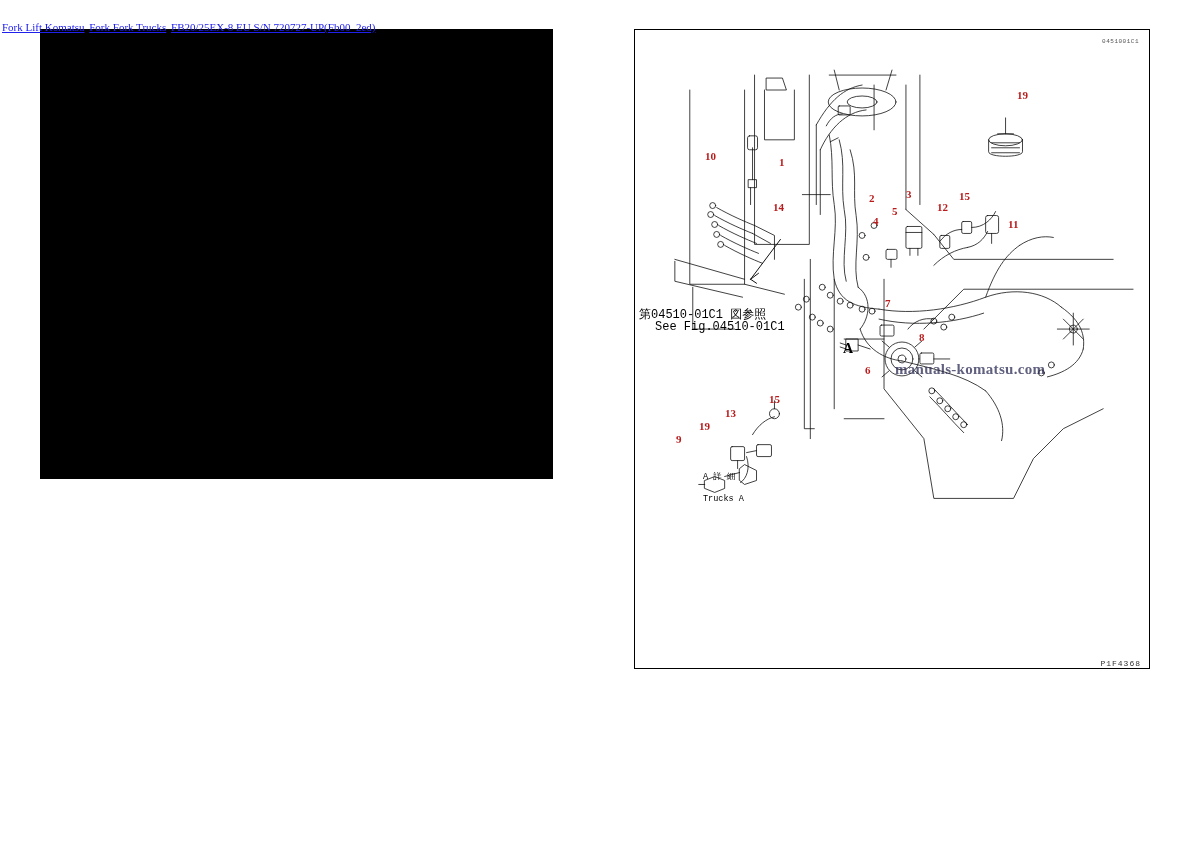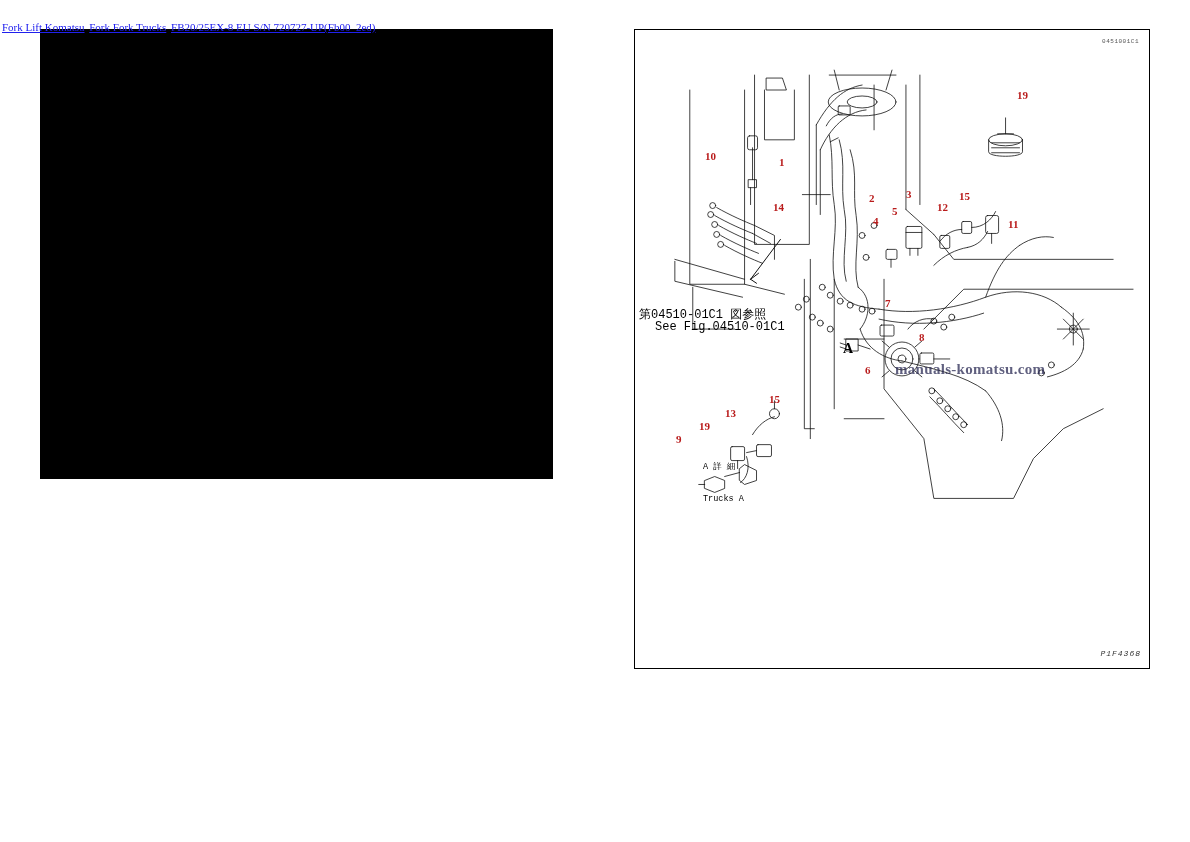--- a/index.html
+++ b/index.html
@@ -39,22 +39,22 @@
   .big-a{
     position:absolute;color:#000;font-family:"Liberation Serif",serif;
     font-size:14px;font-weight:bold;
   }
   #watermark{
     position:absolute;left:895px;top:333px;color:#2b2b55;opacity:.75;
     font-family:"Liberation Serif",serif;font-size:15px;font-weight:bold;
     letter-spacing:.3px;white-space:nowrap;
   }
   #fig-code{
-    position:absolute;right:8px;bottom:10px;color:#333;
-    font-family:"Liberation Mono",monospace;font-size:8px;letter-spacing:1px;font-style:italic;
+    position:absolute;right:8px;bottom:0;color:#333;
+    font-family:"Liberation Mono",monospace;font-size:8px;letter-spacing:1px;
   }
   #top-code{
     position:absolute;right:10px;top:8px;color:#555;
     font-family:"Liberation Mono",monospace;font-size:6px;letter-spacing:.5px;
   }
 </style>
 </head>
 <body>
 
 <div id="left-panel"></div>
@@ -242,19 +242,19 @@
   <div class="callout" style="left:90px;top:377px;">13</div>
   <div class="callout" style="left:41px;top:403px;">9</div>
   <div class="callout" style="left:64px;top:390px;">19</div>
   <div class="callout" style="left:382px;top:59px;">19</div>
 
   <div class="jp-note" style="left:4px;top:280px;">第04510-01C1 図参照</div>
   <div class="jp-note" style="left:4px;top:292px;margin-left:16px;">See Fig.04510-01C1</div>
 
   <div class="big-a" style="left:208px;top:311px;">A</div>
 
-  <div class="detail-label" style="left:68px;top:432px;">A 詳 細</div>
+  <div class="detail-label" style="left:68px;top:442px;">A 詳 細</div>
   <div class="detail-label" style="left:68px;top:464px;">Trucks A</div>
 
   <div id="watermark" style="left:260px;top:305px;margin-top:26px;">manuals-komatsu.com</div>
   <div id="fig-code">P1F4368</div>
   <div id="top-code">0451001C1</div>
 </div>
 
 </body></html>

